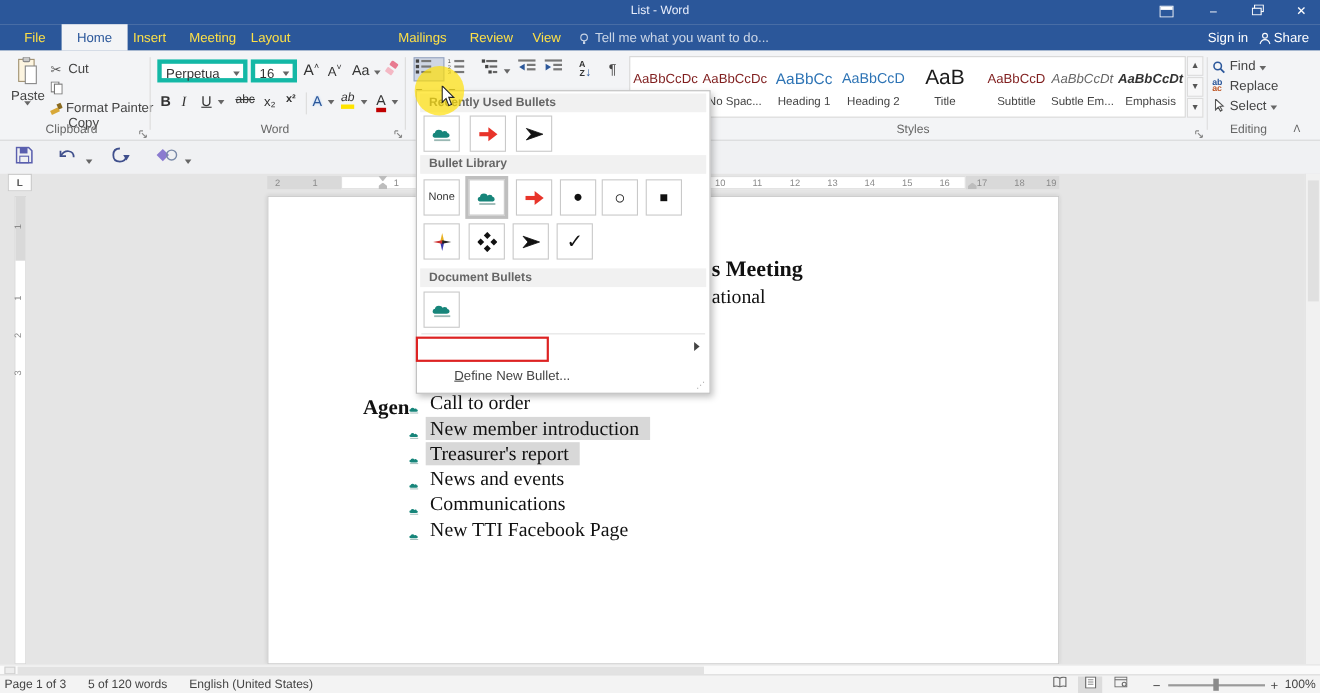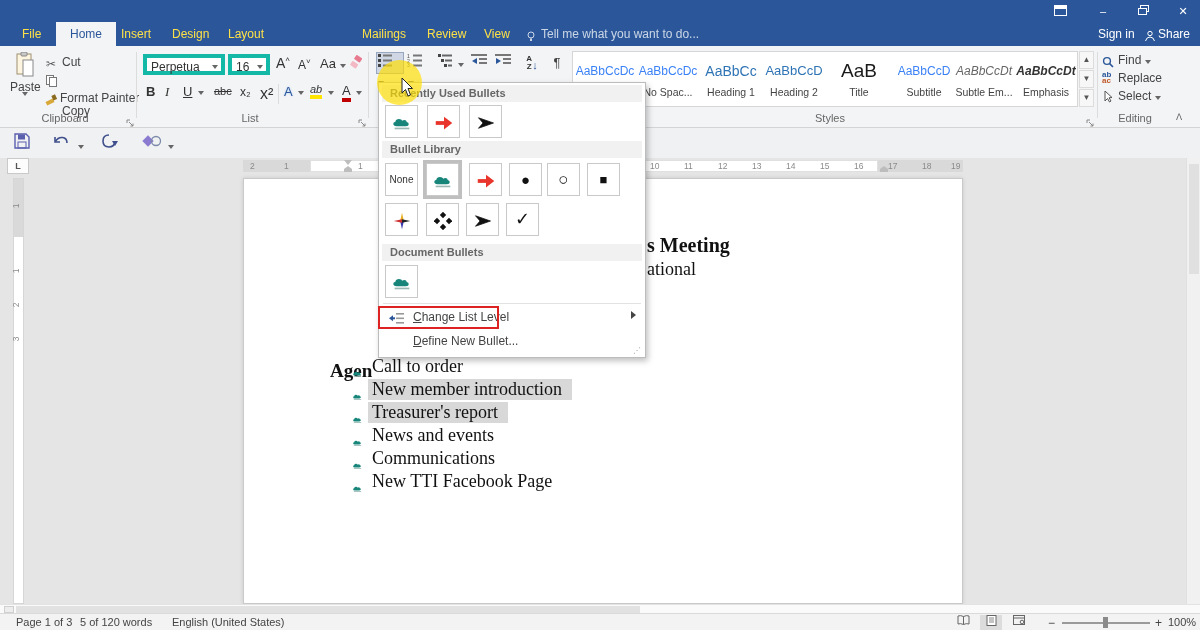--- a/index.html
+++ b/index.html
@@ -29,21 +29,21 @@
   .launcher { position:absolute; top:68px; width:10px; height:10px; }
   .rbtn-txt { position:absolute; font-size:12px; color:#444; }
   .combo { position:absolute; height:21px; background:#fff; border:4px solid #14b8a6; font-size:12px; color:#333; padding:2px 4px; }
   .combo .carr { position:absolute; right:3px; top:7px; }
   .carr { width:0; height:0; border-left:3.5px solid transparent; border-right:3.5px solid transparent; border-top:4px solid #666; display:inline-block; }
   .fbtn { position:absolute; font-size:13px; color:#333; text-align:center; }
   .para-btn { position:absolute; top:6px; width:28px; height:22px; border:1px solid transparent; }
   .para-btn.pressed { background:#cfd6e4; border-color:#98a6c0; }
   .styles-panel { position:absolute; left:572px; top:5px; width:506px; height:56px; background:#fff; border:1px solid #d6d6d6; }
   .style-tile { position:absolute; top:6px; width:60px; height:46px; text-align:center; }
-  .style-sample { height:26px; line-height:26px; font-size:12px; color:#3b82f6; overflow:hidden; }
+  .style-sample { height:26px; line-height:26px; font-size:12px; color:#7f1d1d; overflow:hidden; }
   .style-name { font-size:10.5px; color:#444; margin-top:2px; }
   .s-h1 { color:#2e74b5; font-size:14px; }
   .s-h2 { color:#2e74b5; font-size:13px; }
   .s-title { font-size:19px; color:#1a1a1a; }
   .s-subtle { font-style:italic; color:#666; }
   .s-emph { font-style:italic; font-weight:bold; color:#333; }
   .gal-scroll { position:absolute; left:1079px; width:15px; height:18px; background:#f7f7f8; border:1px solid #dcdcdc; font-size:8px; color:#555; text-align:center; line-height:16px; }
   .edit-item { position:absolute; font-size:12px; color:#444; }
 
   
@@ -55,21 +55,21 @@
   .ruler-seg { position:absolute; top:2px; height:12px; }
   .rn { position:absolute; top:3px; font-size:8.5px; color:#8a8a8a; }
   .tabsel { position:absolute; left:7px; top:0px; width:22px; height:16px; background:#fdfdfd; border:1px solid #c9c9c9; color:#555; font-size:9px; font-weight:bold; text-align:center; line-height:14px; }
   .vruler { position:absolute; left:13px; top:178px; width:11px; height:426px; background:#fff; border:1px solid #d6d6d6; }
   .vn { position:absolute; left:0px; font-size:8.5px; color:#8a8a8a; transform:rotate(-90deg); }
 
   
   .docarea { position:absolute; left:0; top:174px; width:1200px; height:430px; background:#e5e5e5; }
   .page { position:absolute; left:243px; top:4px; width:720px; height:426px; background:#fff; border:1px solid #c9c9c9; box-shadow:0 0 4px rgba(0,0,0,.12); }
   .doc-serif { font-family:"Liberation Serif", serif; color:#111; }
-  .doc-li { position:absolute; height:23px; }
+  .doc-li { position:absolute; height:23px;margin-left:19px; }
   .doc-li .txt { font-family:"Liberation Serif", serif; font-size:18px; color:#111; white-space:nowrap; }
   .doc-li .txt.hl { background:#d8d8d8; padding:0 10px 1px 4px; margin-left:-4px; }
   .li-bullet { position:absolute; left:-20px; top:8px; }
 
   
   .dropdown { position:absolute; left:378px; top:82px; width:268px; height:276px; background:#fff; border:1px solid #bcbcbc; box-shadow:2px 3px 6px rgba(0,0,0,.25); z-index:50; }
   .dd-header { position:absolute; left:3px; width:260px; height:17px; background:#f1f1f1; color:#666; font-size:11px; font-weight:bold; line-height:17px; padding-left:8px; }
   .btile { position:absolute; width:33px; height:33px; background:#fff; border:1px solid #c9c9c9; text-align:center; line-height:31px; font-size:15px; color:#111; }
   .btile.sel { outline:3px solid #bfbfbf; }
   .btile svg { vertical-align:middle; }
@@ -98,41 +98,42 @@
   .viewbtn.active { background:#dcdcdc; }
   .zoom-track { position:absolute; left:1062px; top:8px; width:88px; height:1.5px; background:#9a9a9a; }
   .zoom-thumb { position:absolute; left:1103px; top:3px; width:5px; height:11px; background:#8a8a8a; }
 </style>
 </head>
 <body>
 
 <div id="app">
 
   <div class="titlebar">
+    <div class="title-text">List - Word</div>
     <div class="winbtn ribbon-display-icon" style="left:1045px;">
       <svg width="13" height="11" viewBox="0 0 13 11">
           <rect x="0.5" y="0.5" width="12" height="10" fill="none" stroke="#fff"></rect>
           <rect x="1" y="1" width="11" height="3" fill="#fff"></rect>
         </svg>
     </div>
     <div class="winbtn" style="left:1088px;">–</div>
     <div class="winbtn" style="left:1128px;">
       <svg width="11" height="10" viewBox="0 0 11 10">
           <rect x="2.5" y="0.5" width="8" height="6" fill="none" stroke="#fff"></rect>
           <rect x="0.5" y="3.5" width="8" height="6" fill="#2b579a" stroke="#fff"></rect>
         </svg>
     </div>
     <div class="winbtn" style="left:1168px;">✕</div>
   </div>
 
   <div class="tabrow">
     <div class="tab" style="left:8px;">File</div>
     <div class="tab active" style="left:56px;">Home</div>
     <div class="tab" style="left:107px;">Insert</div>
-    <div class="tab" style="left:158px;">Design</div>
+    <div class="tab" style="left:158px;">Meeting</div>
     <div class="tab" style="left:214px;">Layout</div>
     <div class="tab" style="left:272px;margin-top:34px;">References</div>
     <div class="tab" style="left:348px;">Mailings</div>
     <div class="tab" style="left:413px;">Review</div>
     <div class="tab" style="left:470px;">View</div>
     <span class="abs" style="left:525px; top:6px;">
       <svg width="12" height="12" viewBox="0 0 12 12">
           <circle cx="6" cy="5" r="3" fill="none" stroke="rgba(255,255,255,.75)"></circle>
           <rect x="5" y="8.5" width="2" height="2.5" fill="rgba(255,255,255,.75)"></rect>
         </svg>
@@ -198,29 +199,29 @@
           <rect x="5" y="1" width="7" height="5" rx="1" fill="#e87a90" transform="rotate(35 8 3)"></rect>
           <rect x="1" y="7" width="7" height="5" rx="1" fill="#f4b8c4" transform="rotate(35 4 9)"></rect>
         </svg>
     </div>
     <div class="fbtn" style="left:146px; top:38px; font-weight:bold;">B</div>
     <div class="fbtn" style="left:165px; top:38px; font-style:italic; font-family:'Liberation Serif',serif;">I</div>
     <div class="fbtn" style="left:183px; top:38px; text-decoration:underline;">U</div>
     <span class="carr abs" style="left:198px; top:45px;"></span>
     <div class="fbtn" style="left:214px; top:39px; font-size:11px; text-decoration:line-through;">abc</div>
     <div class="fbtn" style="left:240px; top:39px; font-size:12px;">x₂</div>
-    <div class="fbtn" style="left:260px; top:39px; font-size:16px;">x²</div>
+    <div class="fbtn" style="left:260px; top:39px; font-size:10px;font-weight:bold;">x²</div>
     <div class="gsep" style="left:278px; top:38px; height:20px;"></div>
     <div class="fbtn" style="left:284px; top:38px; color:#2b579a; text-shadow:0 0 2px #9ec3ef;">A</div>
     <span class="carr abs" style="left:298px; top:45px;"></span>
     <div class="fbtn" style="left:310px; top:37px; font-size:11px; font-style:italic; border-bottom:4px solid #ffe400;">ab</div>
     <span class="carr abs" style="left:328px; top:45px;"></span>
     <div class="fbtn" style="left:342px; top:37px; border-bottom:4px solid #c00000;">A</div>
     <span class="carr abs" style="left:356px; top:45px;"></span>
-    <div class="glabel" style="left:205px; width:90px;">List</div>
+    <div class="glabel" style="left:205px; width:90px;">Word</div>
     <div class="launcher" style="left:358px;">
       <svg width="9" height="9" viewBox="0 0 9 9">
           <path d="M1 1 H4 M1 1 V4" stroke="#888" fill="none"></path>
           <path d="M3 3 L7 7 M7 7 H4.5 M7 7 V4.5" stroke="#888" fill="none"></path>
         </svg>
     </div>
     <div class="gsep" style="left:368px;"></div>
 
     <div class="para-btn pressed" style="left:376px;">
       <svg width="16" height="14" viewBox="0 0 16 14">
@@ -529,34 +530,20 @@
 
     <div class="dd-header" style="top:161px;">Document Bullets</div>
     <div class="btile" style="left:6px; top:182px;">
       <svg width="22" height="15" viewBox="0 0 24 16">
           <path d="M6 11 q-3.5 0 -3.5 -2.6 q0 -2 2.3 -2.3 q0.4 -3.1 3.9 -3.1 q2.9 0 3.7 2.1 q0.7 -0.9 2.1 -0.9 q2.5 0 2.7 2.1 q2.1 0.3 2.1 2.3 q0 2.4 -3.2 2.4 z" fill="#17857a"></path>
           <rect x="4" y="12.5" width="16" height="1.8" fill="#9ab8b4"></rect>
         </svg>
     </div>
 
     <div class="dd-sep" style="top:220px;"></div>
-    <div class="dd-item" style="top:224px;">
-      <span class="ico">
-        <svg width="16" height="13" viewBox="0 0 16 13">
-            <g>
-              <rect x="7" y="1" width="8" height="1.6" fill="#999"></rect>
-              <rect x="7" y="5.5" width="8" height="1.6" fill="#999"></rect>
-              <rect x="7" y="10" width="8" height="1.6" fill="#999"></rect>
-              <polygon points="0,6.3 4,3.3 4,9.3" fill="#2b579a"></polygon>
-              <rect x="3.5" y="5.3" width="2.5" height="2" fill="#2b579a"></rect>
-            </g>
-          </svg>
-      </span>
-      <span class="lbl"><span class="u">C</span><span>hange List Level</span></span>
-    </div>
     <div class="red-box"></div>
     <div class="submenu-arr"></div>
     <div class="dd-item" style="top:248px;">
       <span class="lbl"><span class="u">D</span><span>efine New Bullet...</span></span>
     </div>
     <div class="grip">⋰</div>
   </div>
 
   <div class="click-hl"></div>
   <div class="cursor">
@@ -567,21 +554,21 @@
 
   <div class="vscroll">
       <div class="vthumb"></div>
     </div>
   <div class="hscroll">
     <div class="hbox"></div>
     <div class="hthumb"></div>
   </div>
 
   <div class="statusbar">
-    <span class="st" style="left:16px;">Page 1 of 3</span>
+    <span class="st" style="left:4px;">Page 1 of 3</span>
     <span class="st" style="left:80px;">5 of 120 words</span>
     <span class="st" style="left:172px;">English (United States)</span>
     <span class="viewbtn" style="left:952px;">
       <svg width="13" height="10" viewBox="0 0 13 10">
           <path d="M1 1 Q3.5 0 6.5 1.5 Q9.5 0 12 1 V9 Q9.5 8 6.5 9.5 Q3.5 8 1 9 Z" fill="none" stroke="#666"></path>
           <line x1="6.5" y1="1.5" x2="6.5" y2="9.5" stroke="#666"></line>
         </svg>
     </span>
     <span class="viewbtn active" style="left:980px;">
       <svg width="11" height="11" viewBox="0 0 11 11">

